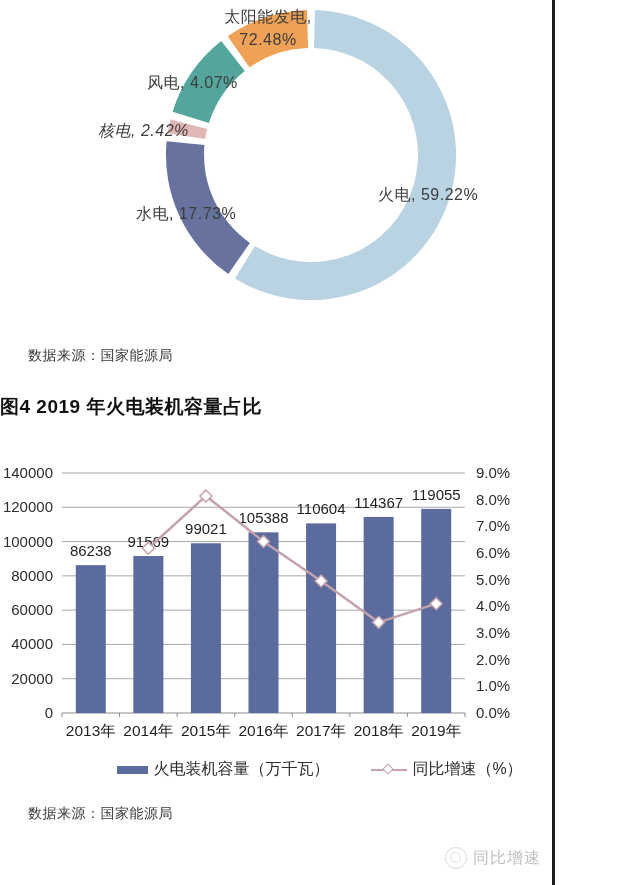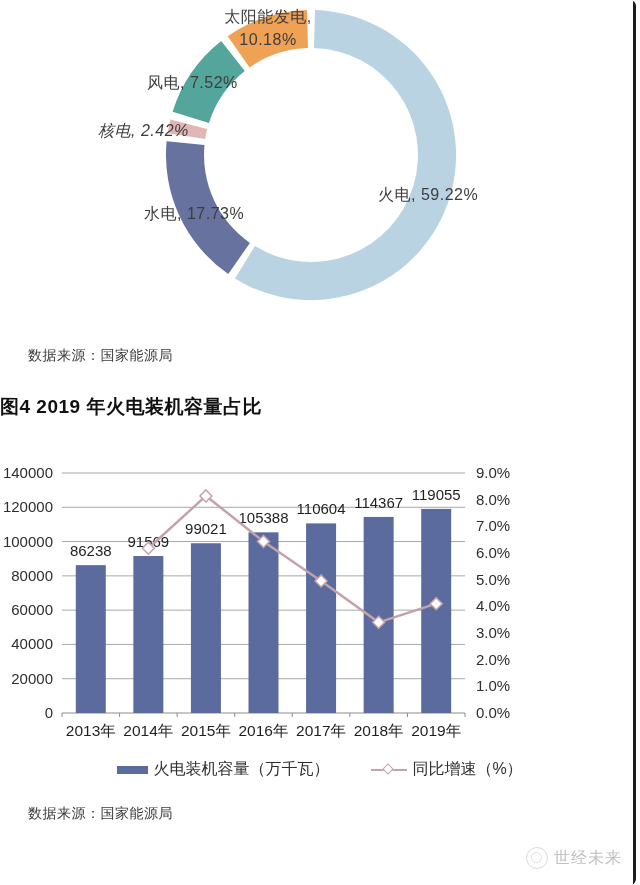--- a/index.html
+++ b/index.html
@@ -1,18 +1,18 @@
 <!DOCTYPE html>
 <html><head>
 <meta charset="utf-8">
 <style>
   html,body{margin:0;padding:0;background:#fff;}
   .page{
-    position:relative;width:636px;height:885px;background:#ffffff;overflow:hidden;
-    font-family:"Liberation Sans","DejaVu Sans",sans-serif;color:#333;border-radius:6px;
+    position:relative;width:555px;height:885px;background:#ffffff;overflow:hidden;
+    font-family:"Liberation Sans","DejaVu Sans",sans-serif;color:#333;
   }
   .right-edge{position:absolute;top:0;right:0;width:3px;height:885px;background:#1c1c1c;}
   .donut-wrap{position:absolute;left:0;top:0;width:640px;height:332px;}
   .donut-label{position:absolute;font-size:16px;color:#3d3d3d;white-space:nowrap;letter-spacing:0.5px;}
   .donut-label.solar{text-align:center;width:110px;line-height:23px;}
   .source-line{position:absolute;left:28px;font-size:14px;color:#3a3a3a;letter-spacing:0.5px;}
   .fig-title{position:absolute;left:0;width:640px;margin:0;text-align:left;
     font-size:19px;font-weight:bold;color:#111;letter-spacing:0.5px;}
   .combo-wrap{position:absolute;left:0;top:450px;width:640px;height:300px;}
   svg{font-family:"Liberation Sans","DejaVu Sans",sans-serif;}
@@ -38,25 +38,25 @@
   <div class="donut-wrap">
     <svg id="donut-svg" width="640" height="332">
         <path d="M315.0,10.1 A145,145 0 1 1 235.0,278.5 L254.9,246.1 A107,107 0 1 0 314.0,48.0 Z" fill="#b9d3e2"></path>
         <path d="M228.3,274.1 A145,145 0 0 1 166.6,141.3 L204.5,144.9 A107,107 0 0 0 249.9,242.9 Z" fill="#67729f"></path>
         <path d="M167.6,133.3 A145,145 0 0 1 170.4,119.6 L207.2,128.9 A107,107 0 0 0 205.2,139.0 Z" fill="#e1b7b5"></path>
         <path d="M172.6,111.8 A145,145 0 0 1 221.2,41.1 L244.8,71.0 A107,107 0 0 0 208.9,123.1 Z" fill="#54a59c"></path>
         <path d="M227.7,36.3 A145,145 0 0 1 307.0,10.1 L308.0,48.0 A107,107 0 0 0 249.6,67.4 Z" fill="#efa155"></path>
       </svg>
     <div class="donut-label solar" style="left:213px;top:5px;">
       <div>太阳能发电,</div>
-      <div>10.18%</div>
+      <div>72.48%</div>
     </div>
-    <div class="donut-label" style="left:147px;top:73px;">风电, 7.52%</div>
+    <div class="donut-label" style="left:147px;top:73px;">风电, 4.07%</div>
     <div class="donut-label" style="left:98px;top:121px;font-style:italic;">核电, 2.42%</div>
-    <div class="donut-label" style="left:144px;top:204px;">水电, 17.73%</div>
+    <div class="donut-label" style="left:136px;top:204px;">水电, 17.73%</div>
     <div class="donut-label" style="left:378px;top:185px;">火电, 59.22%</div>
   </div>
 
   <div class="source-line" style="top:347px;">数据来源：国家能源局</div>
 
   <h2 class="fig-title" style="top:394px;">图4 2019 年火电装机容量占比</h2>
 
   <div class="combo-wrap">
     <svg id="combo-svg" width="640" height="300">
         <line x1="62" y1="263" x2="465" y2="263" stroke="#8c8c8c" stroke-width="1"></line>
@@ -136,17 +136,17 @@
       </span>
       <span>同比增速（%）</span>
     </div>
   </div>
 
   <div class="source-line" style="top:805px;">数据来源：国家能源局</div>
 
 
   <div class="watermark">
     <span class="wm-logo"></span>
-    <span>世经未来</span>
+    <span>同比增速</span>
   </div>
 
   <div class="right-edge"></div>
 </div>
 
 </body></html>

